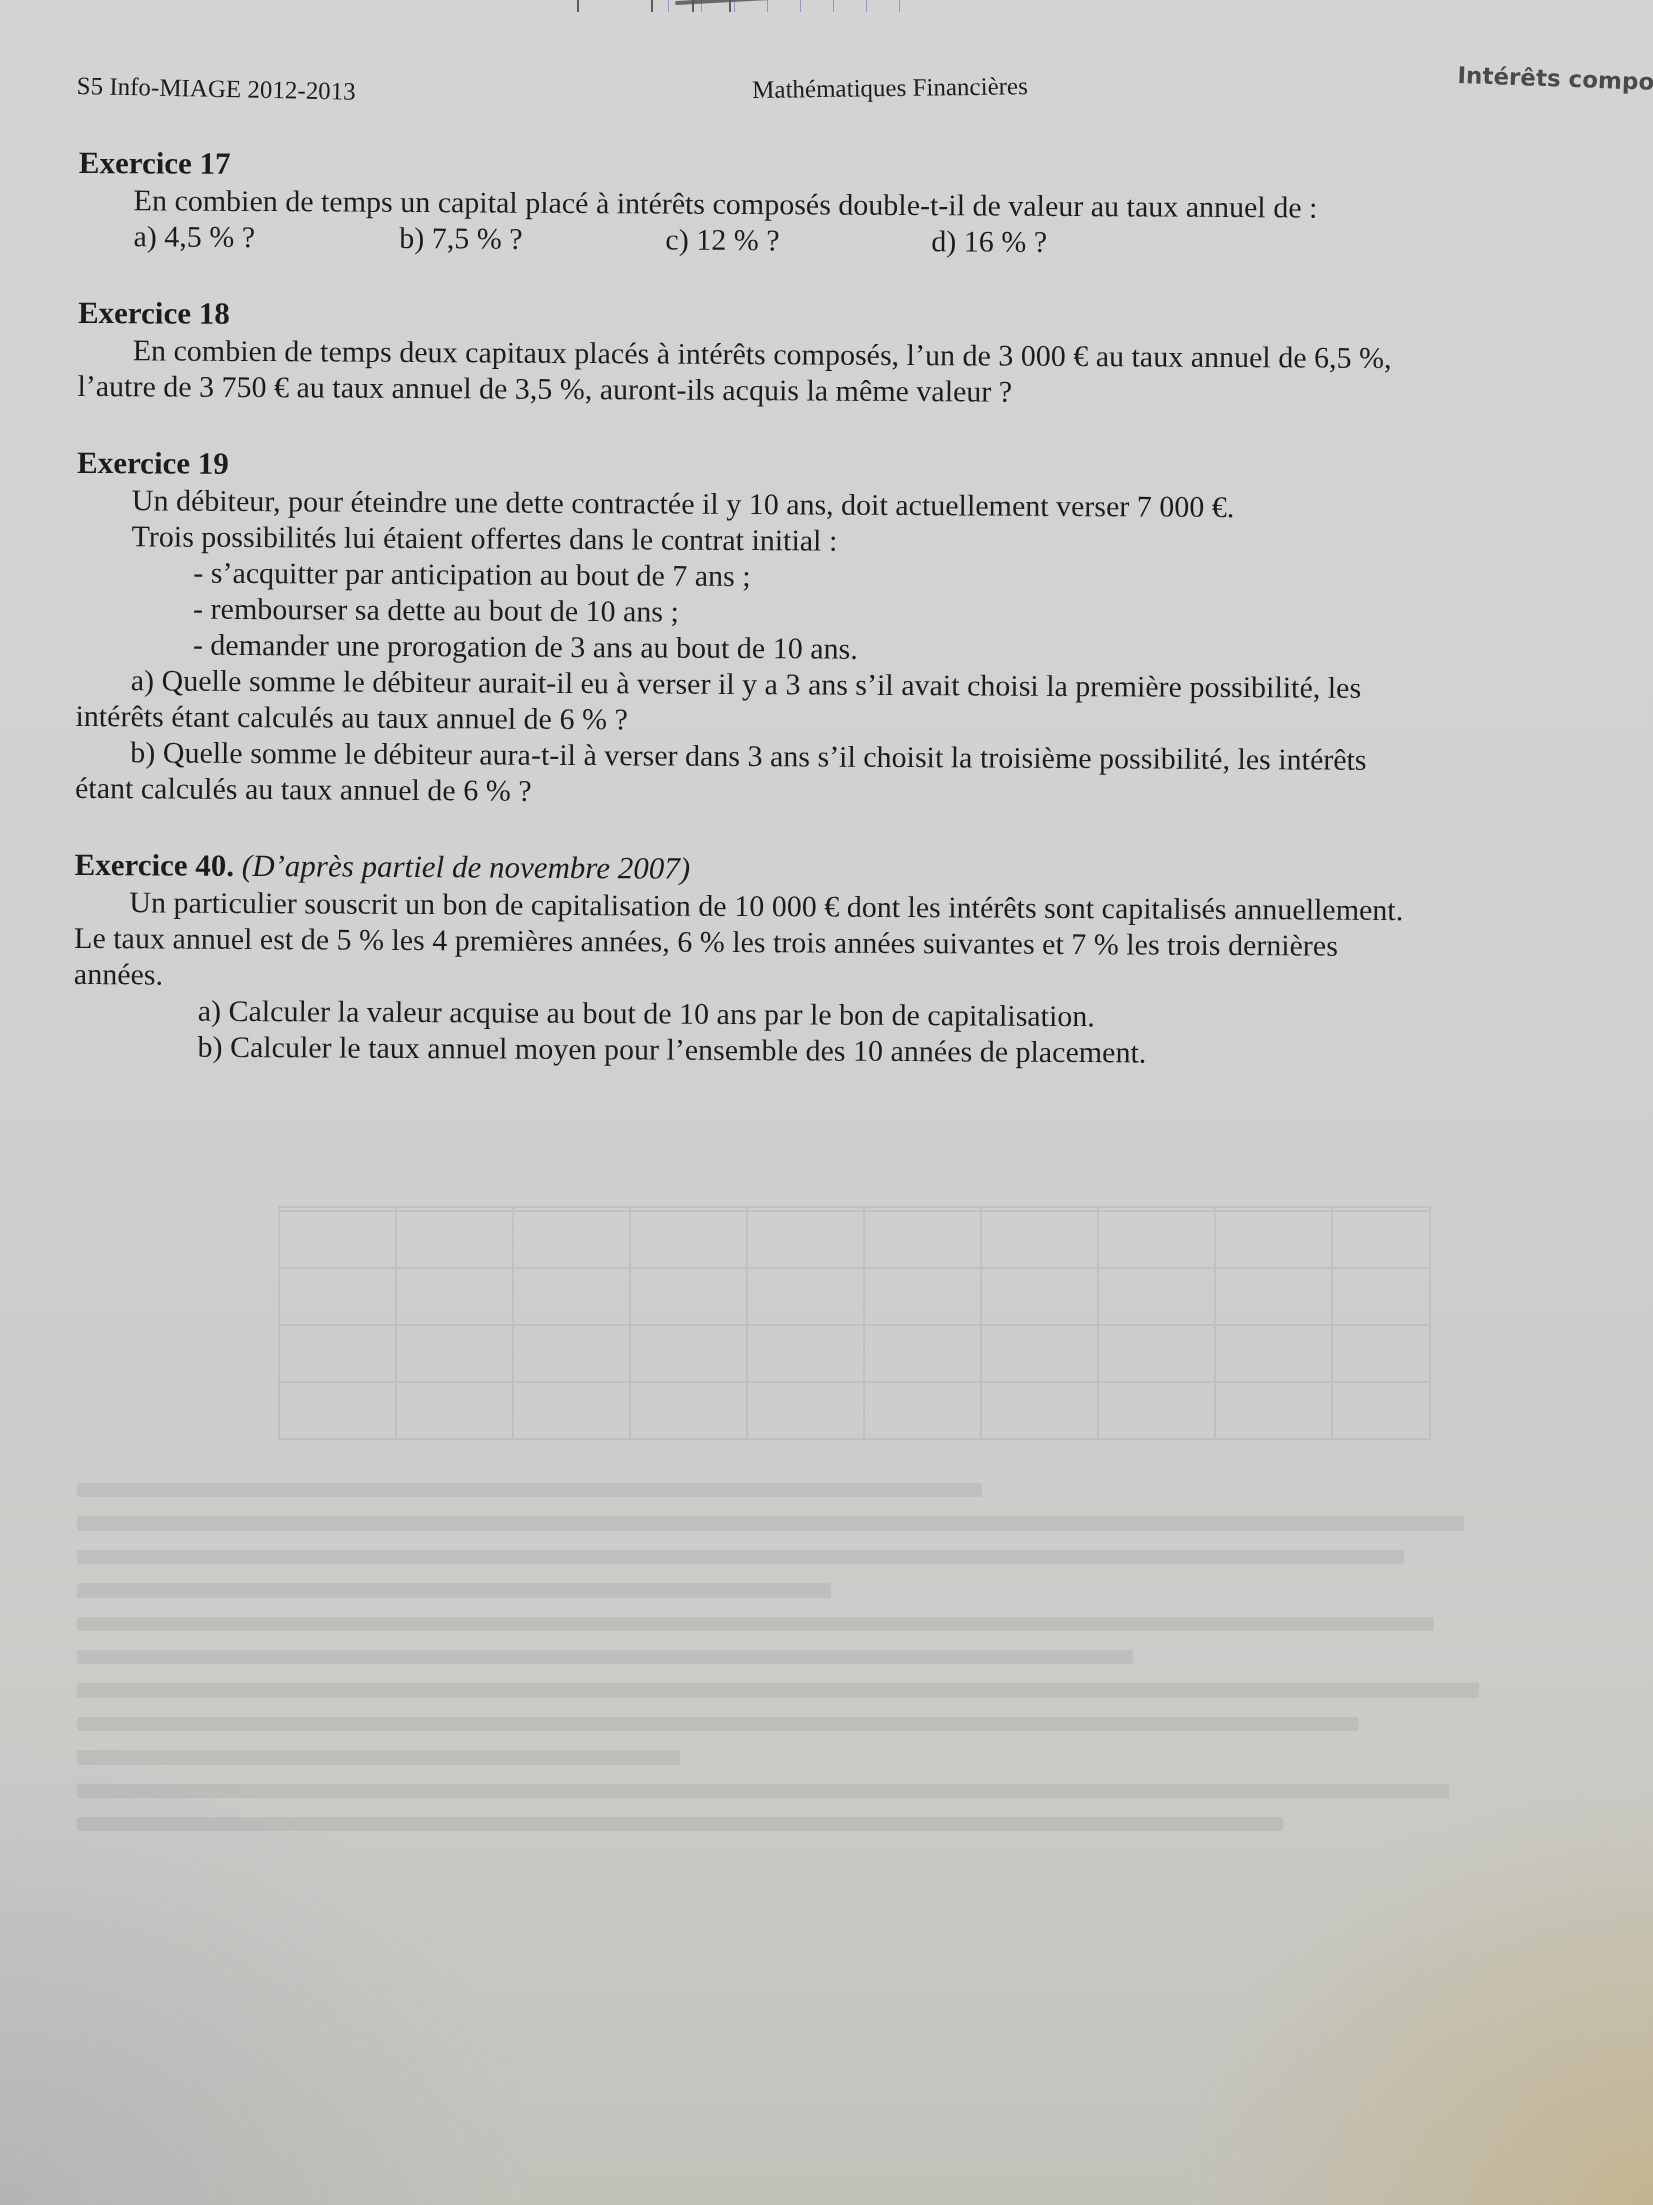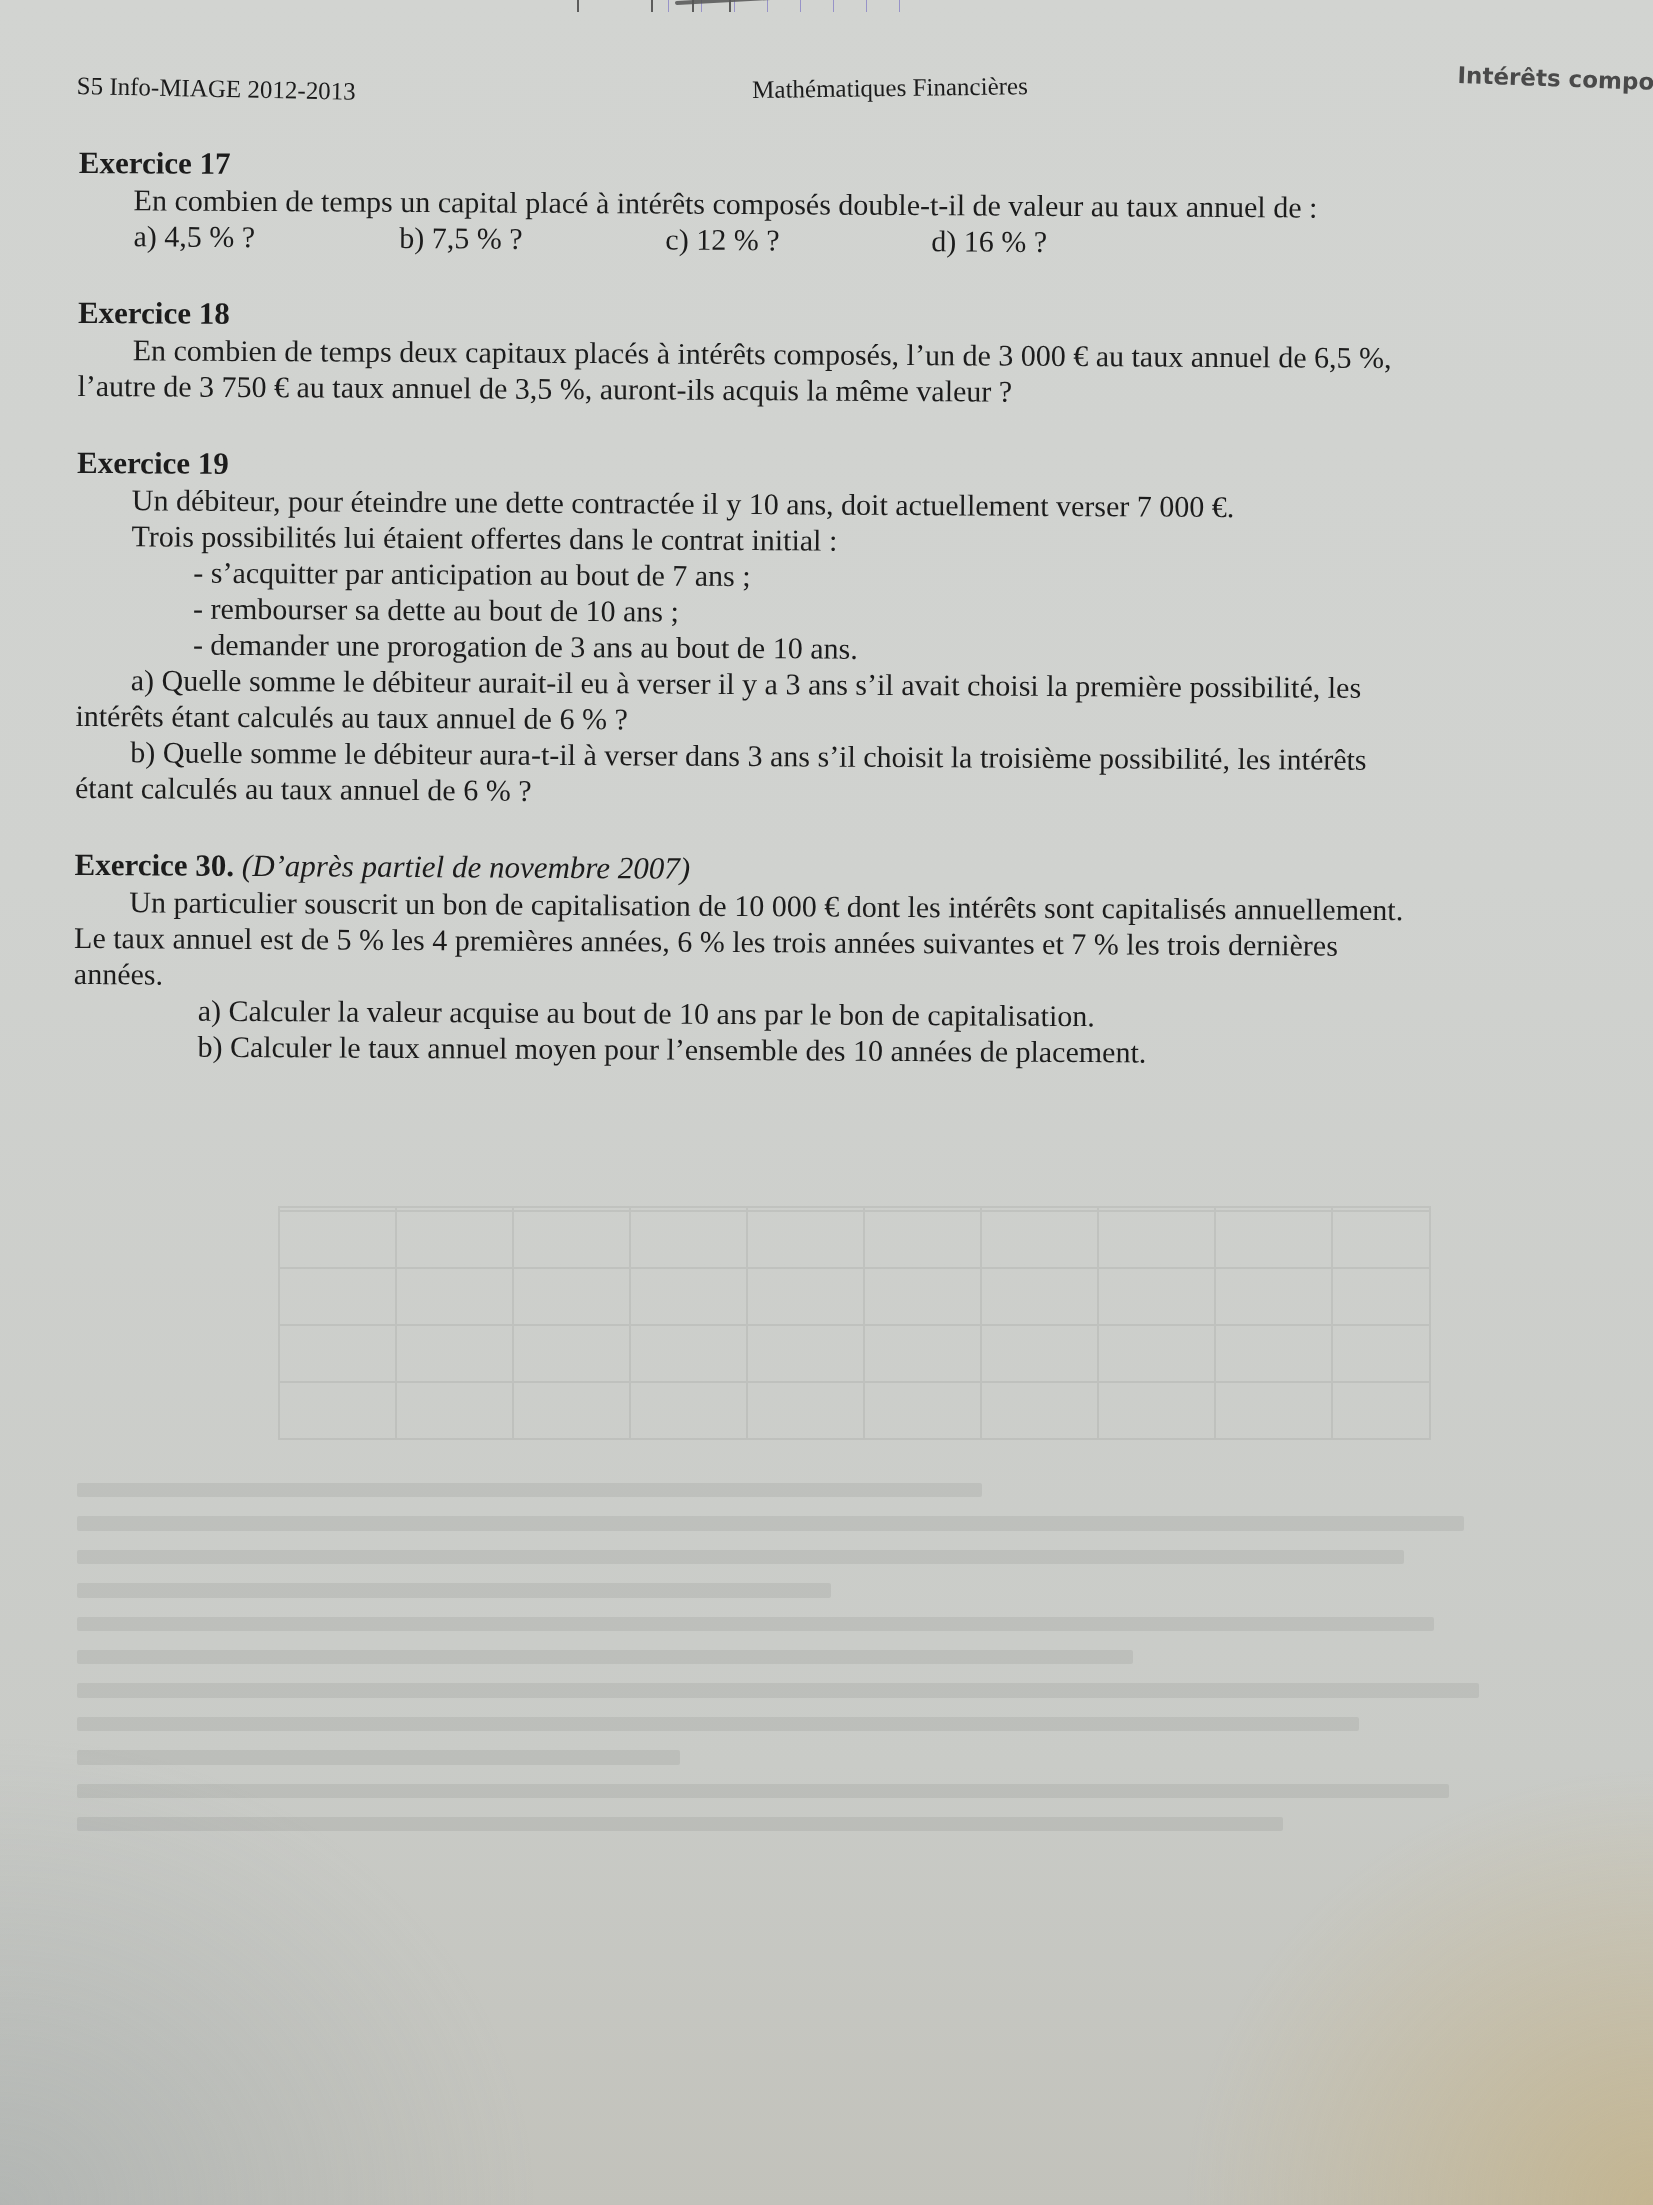--- a/index.html
+++ b/index.html
@@ -198,21 +198,21 @@
         <div class="line">- demander une prorogation de 3 ans au bout de 10 ans.</div>
       </div>
       <div class="line indent">a) Quelle somme le débiteur aurait-il eu à verser il y a 3 ans s’il avait choisi la première possibilité, les</div>
       <div class="line">intérêts étant calculés au taux annuel de 6 % ?</div>
       <div class="line indent">b) Quelle somme le débiteur aura-t-il à verser dans 3 ans s’il choisit la troisième possibilité, les intérêts</div>
       <div class="line">étant calculés au taux annuel de 6 % ?</div>
     </div>
 
     <div class="exercise">
       <div class="exercise-title">
-        <span>Exercice 30</span><span>.</span>
+        <span>Exercice 40</span><span>.</span>
         <span class="source">(D’après partiel de novembre 2007)</span>
       </div>
       <div class="line indent">Un particulier souscrit un bon de capitalisation de 10 000 € dont les intérêts sont capitalisés annuellement.</div>
       <div class="line">Le taux annuel est de 5 % les 4 premières années, 6 % les trois années suivantes et 7 % les trois dernières</div>
       <div class="line">années.</div>
       <div class="subq-deep">
         <div class="line">a) Calculer la valeur acquise au bout de 10 ans par le bon de capitalisation.</div>
         <div class="line">b) Calculer le taux annuel moyen pour l’ensemble des 10 années de placement.</div>
       </div>
     </div>

